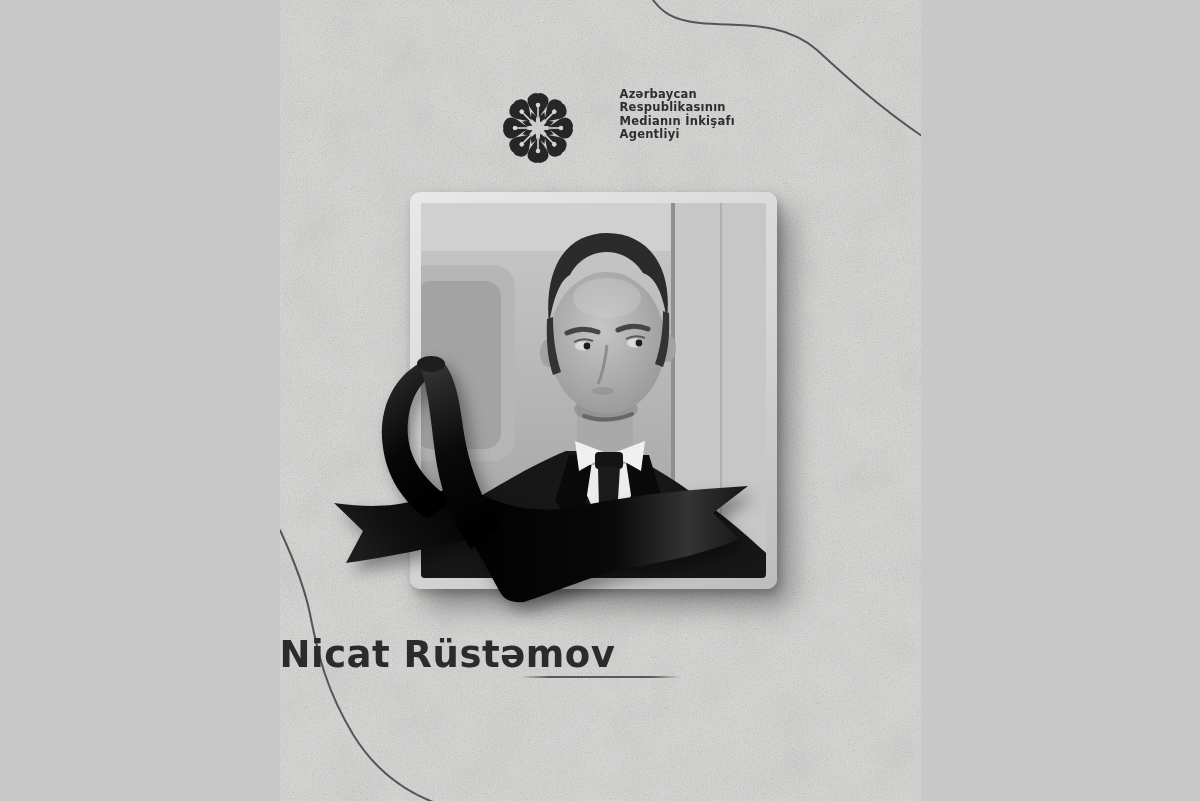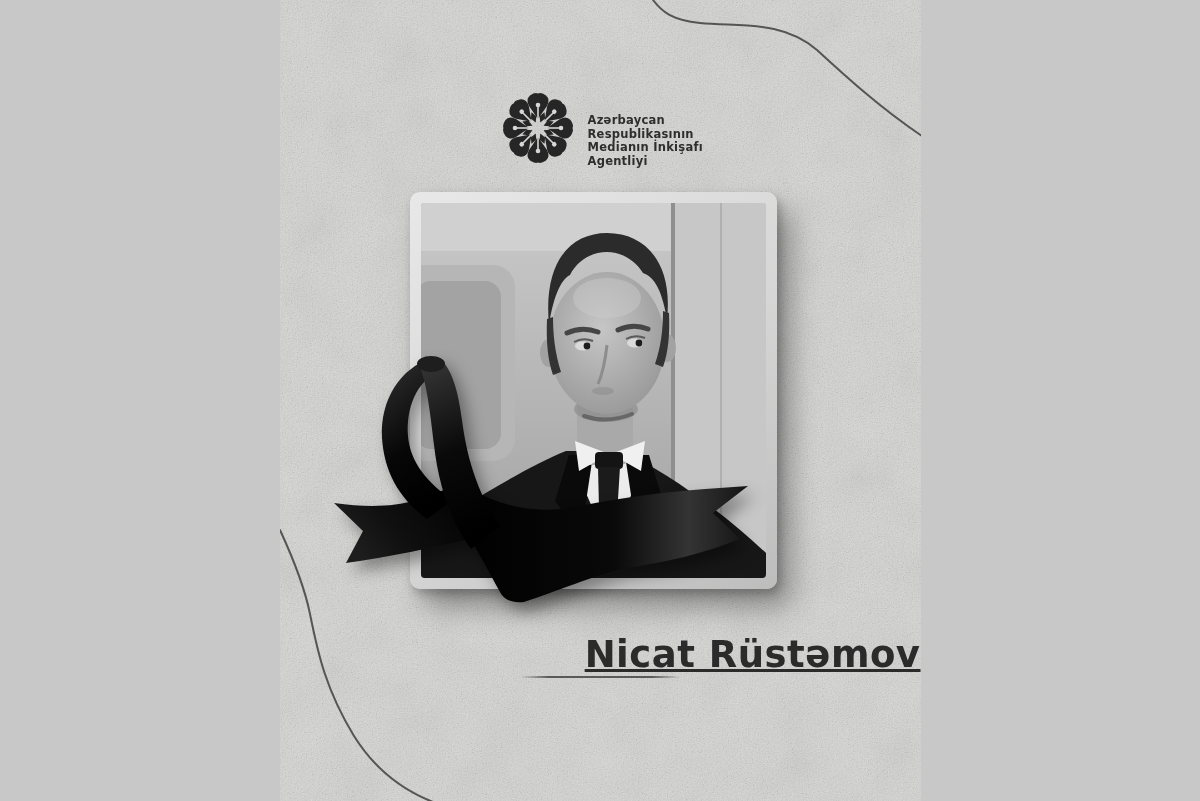--- a/index.html
+++ b/index.html
@@ -4,41 +4,41 @@
 <style>
   html,body{margin:0;padding:0;width:1200px;height:801px;overflow:hidden;
     background:#c8c8c8;font-family:"DejaVu Sans","Liberation Sans",sans-serif;}
 
   .poster{position:absolute;left:279.5px;top:0;width:641px;height:801px;
     background:#d6d6d4;overflow:hidden;}
 
   .layer{position:absolute;left:0;top:0;width:641px;height:801px;pointer-events:none;}
 
   
-  .logo{position:absolute;left:218px;top:88px;display:flex;align-items:flex-end;}
+  .logo{position:absolute;left:218px;top:88px;display:flex;align-items:flex-start;gap:32px;}
   .logo-icon{width:80px;height:80px;}
   .logo-text{margin-left:10px;font-size:11.5px;line-height:13.4px;font-weight:bold;
     color:#2e2e2e;letter-spacing:.25px;}
 
   
   .frame{position:absolute;left:130px;top:192px;width:345px;height:375px;
     padding:11px;border-radius:10px;
     background:linear-gradient(145deg,#e8e8e8 0%,#d6d6d6 55%,#bdbdbd 100%);
     box-shadow:3px 5px 10px rgba(0,0,0,.22),14px 18px 28px rgba(0,0,0,.34);}
   .photo{width:345px;height:375px;border-radius:4px;overflow:hidden;position:relative;
     box-shadow:inset 0 0 0 1px rgba(0,0,0,.35), inset 0 0 26px rgba(0,0,0,.25);}
   .photo svg{display:block;}
 
   
   .ribbon-svg{position:absolute;left:0;top:0;width:641px;height:801px;
     filter:drop-shadow(7px 9px 8px rgba(0,0,0,.38));pointer-events:none;}
 
   
-  .name{position:absolute;left:0;top:633px;width:641px;text-align:right;
-    font-size:37px;font-weight:bold;color:#2b2b2b;letter-spacing:.5px;text-decoration:underline;}
+  .name{position:absolute;left:0;top:633px;width:641px;text-align:left;
+    font-size:37px;font-weight:bold;color:#2b2b2b;letter-spacing:.5px;}
   .divider{position:absolute;left:240px;top:676px;width:160px;height:2px;
     background:linear-gradient(90deg,rgba(60,60,60,0),rgba(60,60,60,.8) 18%,
       rgba(60,60,60,.8) 82%,rgba(60,60,60,0));}
   .years{position:absolute;left:0;top:681px;width:641px;text-align:center;
     font-size:31px;font-weight:300;color:#2d2d2d;letter-spacing:2px;}
 </style>
 </head>
 <body>
 
 <div class="poster">

